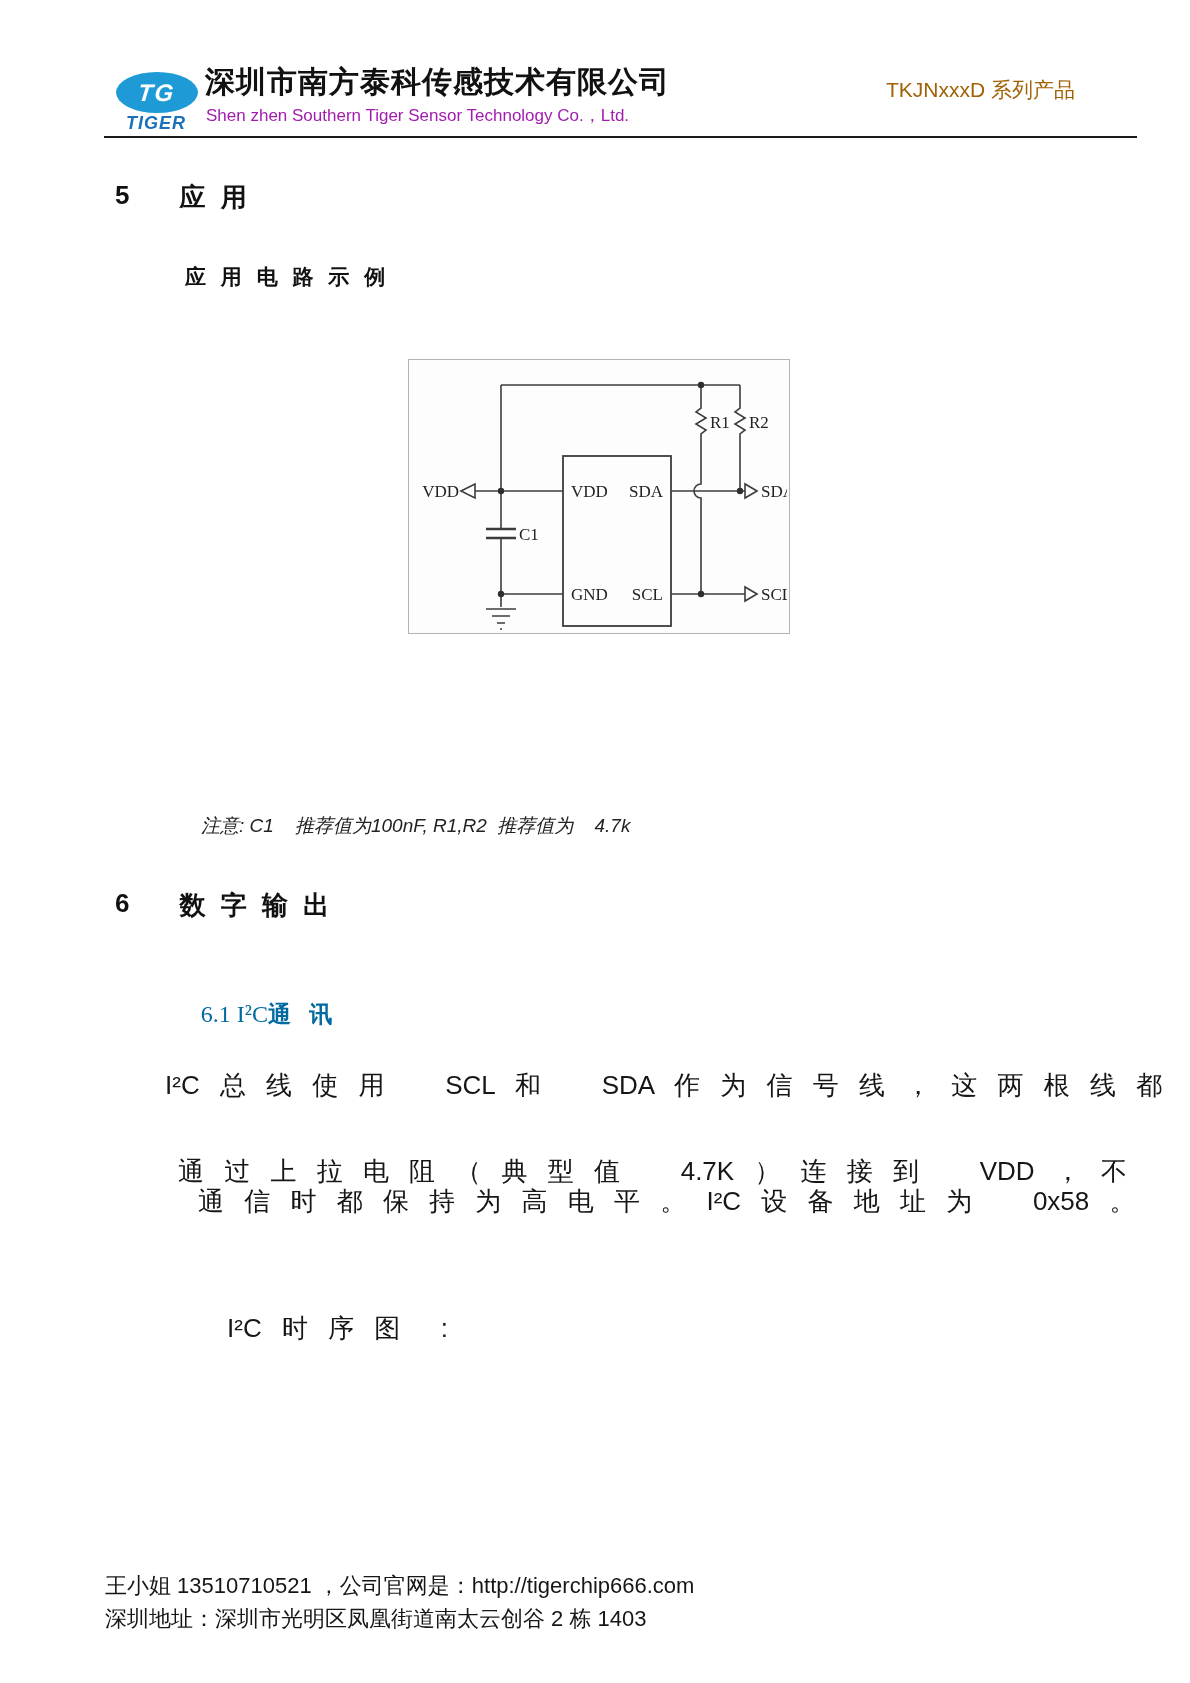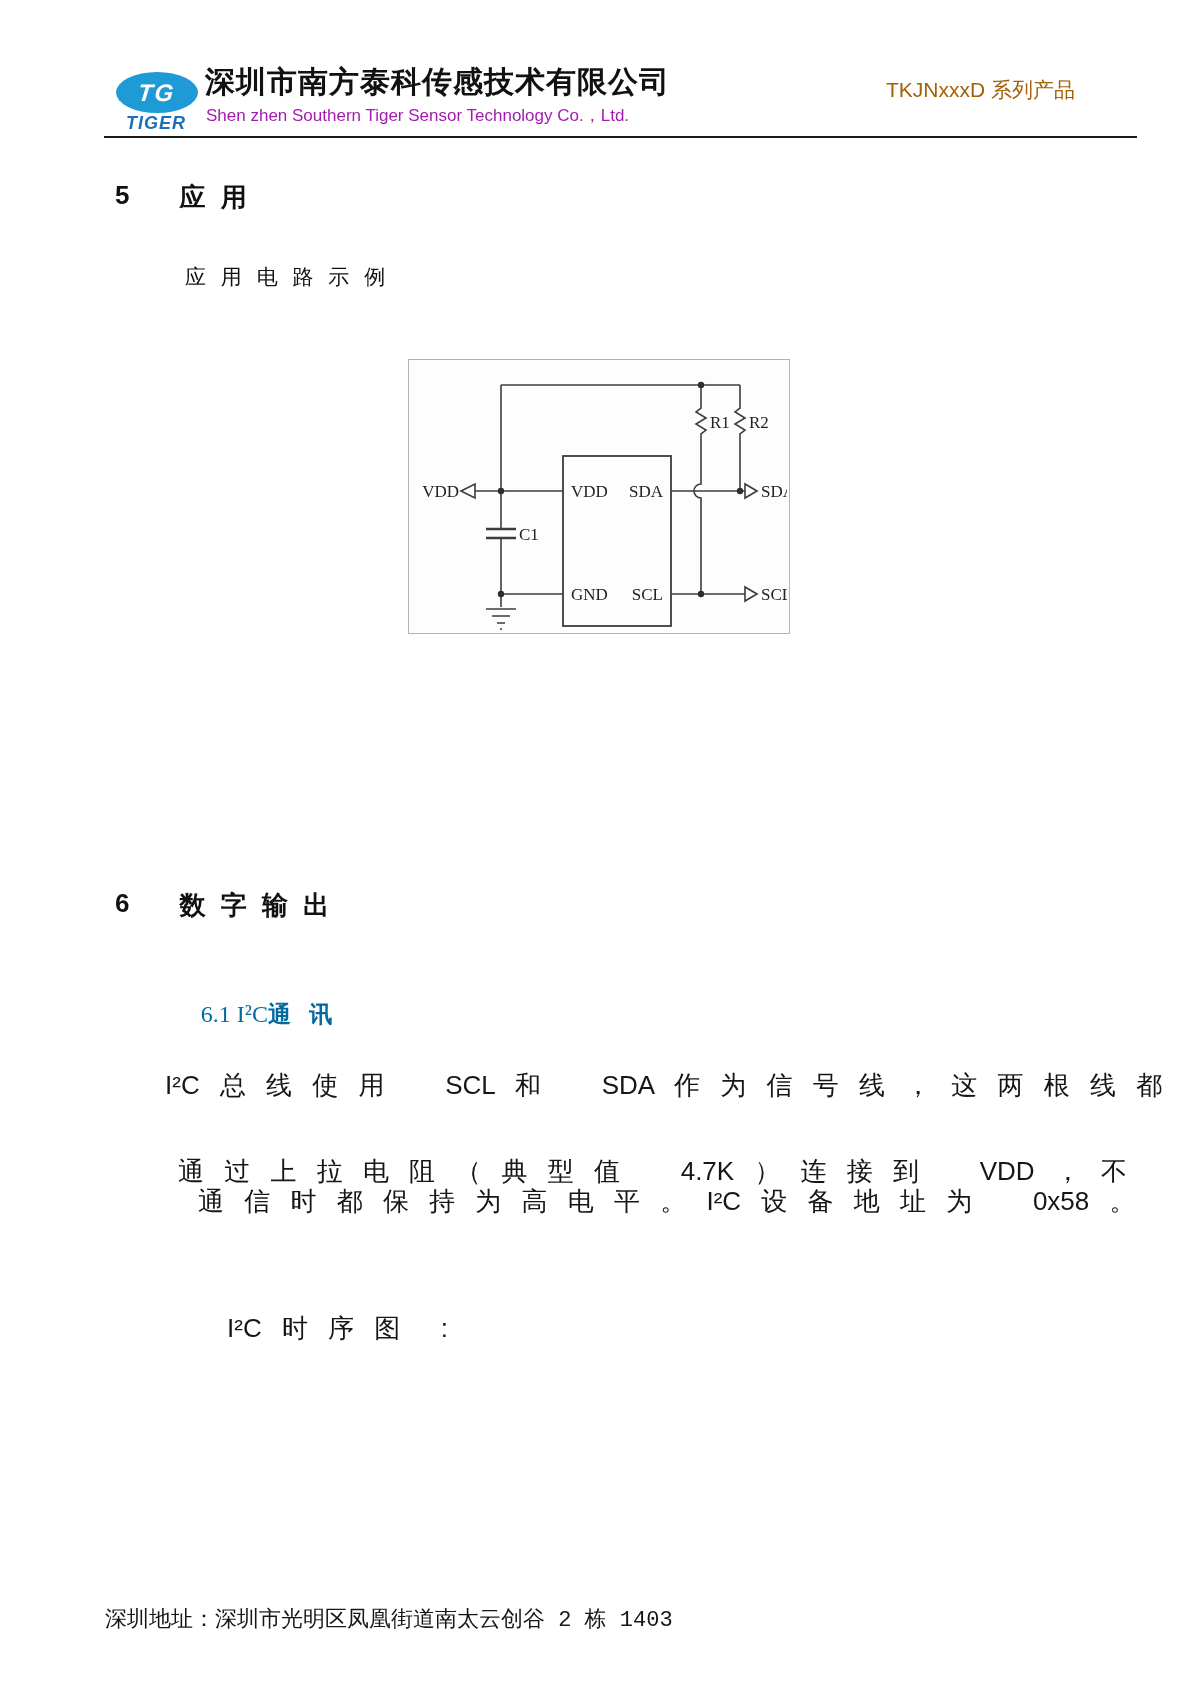--- a/index.html
+++ b/index.html
@@ -1,21 +1,21 @@
 <!DOCTYPE html>
 <html><head>
 <meta charset="utf-8">
 <style>
   html,body { margin:0; padding:0; background:#ffffff; }
   .page {
     position:relative; width:1190px; height:1683px; background:#ffffff;
     font-family:"Liberation Sans","DejaVu Sans",sans-serif; color:#1a1a1a;
     overflow:hidden;
   }
-  .abs { position:absolute; }
+  .abs { position:absolute;font-weight:bold; }
 
   
   .logo-ellipse {
     position:absolute; left:116px; top:72px; width:82px; height:41px;
     background:#1e9bd7; border-radius:50%;
     display:flex; align-items:center; justify-content:center;
   }
   .logo-ellipse span {
     color:#ffffff; font-weight:bold; font-style:italic; font-size:24px;
     letter-spacing:2px; transform:skewX(-6deg); line-height:1;
@@ -118,31 +118,33 @@
         <text x="254" y="137" text-anchor="end">SDA</text>
         <text x="162" y="240">GND</text>
         <text x="254" y="240" text-anchor="end">SCL</text>
         <text x="301" y="68">R1</text>
         <text x="340" y="68">R2</text>
         <text x="110" y="180">C1</text>
       </g>
     </svg>
   </div>
 
+  <div class="note">注意: C1    推荐值为100nF, R1,R2  推荐值为    4.7k</div>
 
   <div class="abs sec-heading" style="left:115px; top:888px;">
     <span>6</span>
     <span class="sec-title">数 字 输 出</span>
   </div>
 
   <div class="sub-heading">
     <span class="serif">6.1 I²C</span><span class="boldcjk">通 讯</span>
   </div>
 
   <div class="body-line" style="left:165px; top:1070px;">I²C 总 线 使 用   SCL 和   SDA 作 为 信 号 线 ， 这 两 根 线 都</div>
   <div class="body-line" style="left:178px; top:1128px;margin-top:28px;">通 过 上 拉 电 阻 （ 典 型 值   4.7K ） 连 接 到   VDD ， 不</div>
   <div class="body-line" style="left:178px; top:1186px;margin-left:20px;">通 信 时 都 保 持 为 高 电 平 。 I²C 设 备 地 址 为   0x58 。</div>
 
   <div class="body-line" style="left:227px; top:1313px;">I²C 时 序 图  :</div>
 
-  <div class="footer-line" style="top:1604px;font-family:Liberation Mono, monospace;">深圳地址：深圳市光明区凤凰街道南太云创谷 2 栋 1403</div>
+  <div class="footer-line" style="top:1571px;">王小姐 13510710521 ，公司官网是：http://tigerchip666.com</div>
+  <div class="footer-line" style="top:1604px;">深圳地址：深圳市光明区凤凰街道南太云创谷 2 栋 1403</div>
 
 </div>
 
 </body></html>

